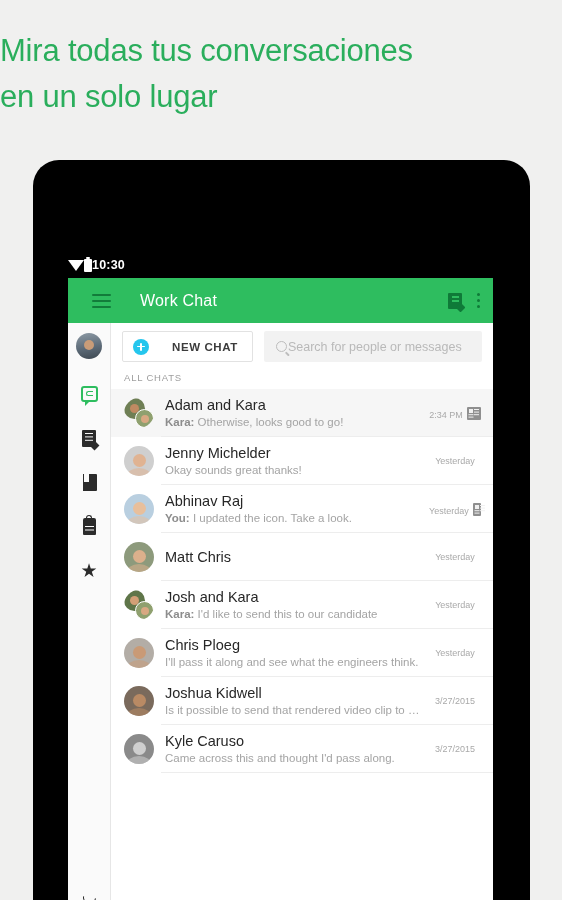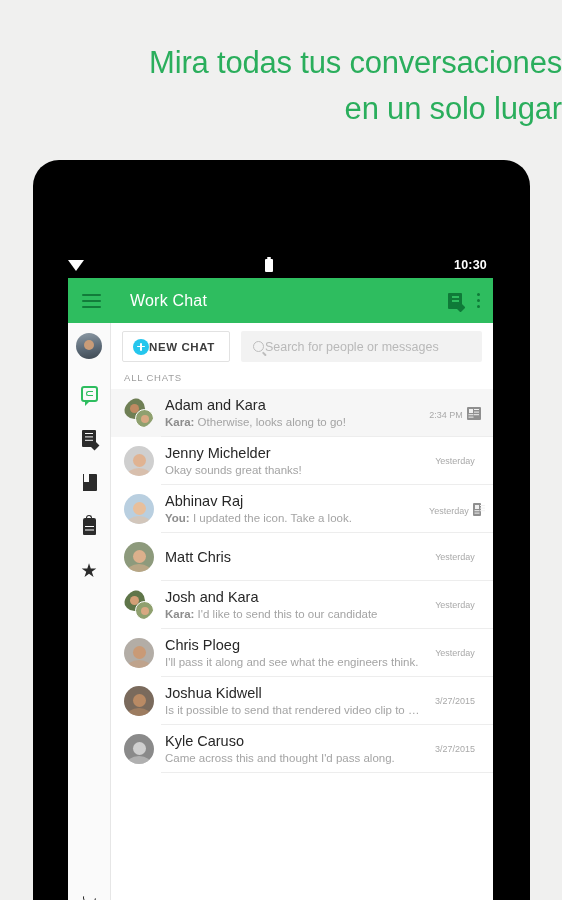--- a/index.html
+++ b/index.html
@@ -14,22 +14,22 @@
   #stage {
     position: relative;
     width: 562px;
     height: 900px;
     background: #f0f0ef;
   }
 
   
   .headline {
     position: absolute;
-    top: 40px; left: 0; right: 0;
-    text-align: right;
+    top: 28px; left: 0; right: 0;
+    text-align: left;
     color: #2aae5c;
     font-size: 31px;
     line-height: 46px;
     font-weight: 400;
     letter-spacing: -0.2px;
   }
   .headline .l1, .headline .l2 { display: block; }
 
   
   .device {
@@ -43,21 +43,21 @@
     overflow: hidden;
   }
   .status-row {
     position: absolute;
     left: 35px;
     top: 92px;
     width: 425px;
     height: 26px;
     display: flex;
     align-items: center;
-    justify-content: space-between;
+    justify-content: flex-start;
     gap: 0;
     padding-right: 6px;
     box-sizing: border-box;
   }
   .status-row .wifi {
     width: 0; height: 0;
     border-left: 8px solid transparent;
     border-right: 8px solid transparent;
     border-top: 11px solid #ffffff;
     display: block;
@@ -93,21 +93,21 @@
     background: #ffffff;
     overflow: hidden;
   }
 
   
   .appbar {
     height: 45px;
     background: #2ebd5f;
     display: flex;
     align-items: center;
-    padding: 0 13px 0 14px;
+    padding: 0 13px 0 24px;
     box-sizing: border-box;
   }
   .hamburger {
     width: 19px; height: 14px;
     display: flex; flex-direction: column; justify-content: space-between;
     cursor: pointer;
   }
   .hamburger span { display: block; height: 2px; background: #127c3a; border-radius: 1px; }
   .appbar-title {
     margin-left: 29px;
@@ -312,21 +312,21 @@
 
   .toolbar {
     display: flex;
     align-items: center;
     padding: 8px 11px 0 11px;
     gap: 11px;
   }
   .newchat-btn {
     display: flex;
     align-items: center;
-    gap: 0;
+    gap: 23px;
     border: 1px solid #e2e2e2;
     border-radius: 2px;
     background: #ffffff;
     height: 31px;
     padding: 0 14px 0 10px;
     box-sizing: border-box;
     cursor: pointer;
   }
   .plus-circle {
     position: relative;
@@ -585,21 +585,21 @@
                 <div class="avatar group">
                   <div class="sub a" style="background: rgb(111, 127, 85);">
                     <div class="face" style="background: rgb(192, 138, 98); width: 9px; height: 9px; margin-left: -4.5px;"></div>
                   </div>
                   <div class="sub b" style="background: rgb(143, 160, 111);">
                     <div class="face" style="background: rgb(216, 168, 130); width: 8px; height: 8px; margin-left: -4px;"></div>
                   </div>
                 </div>
                 <div class="row-text">
                   <div class="row-name">Adam and Kara</div>
-                  <div class="row-snippet"><span class="who">Kara:</span><span> Otherwise, looks along to go!</span></div>
+                  <div class="row-snippet"><span class="who">Kara:</span><span> Otherwise, looks good to go!</span></div>
                 </div>
                 <div class="row-meta">
                   <div class="row-time">2:34 PM</div>
                   <div class="attach-ic"></div>
                 </div>
               </div>
               <div class="chat-row">
                 <div class="avatar" style="background: rgb(207, 207, 207);">
                   <div class="shoulders" style="background: rgb(224, 179, 146); opacity: 0.55;"></div>
                   <div class="face" style="background: rgb(224, 179, 146);"></div>

